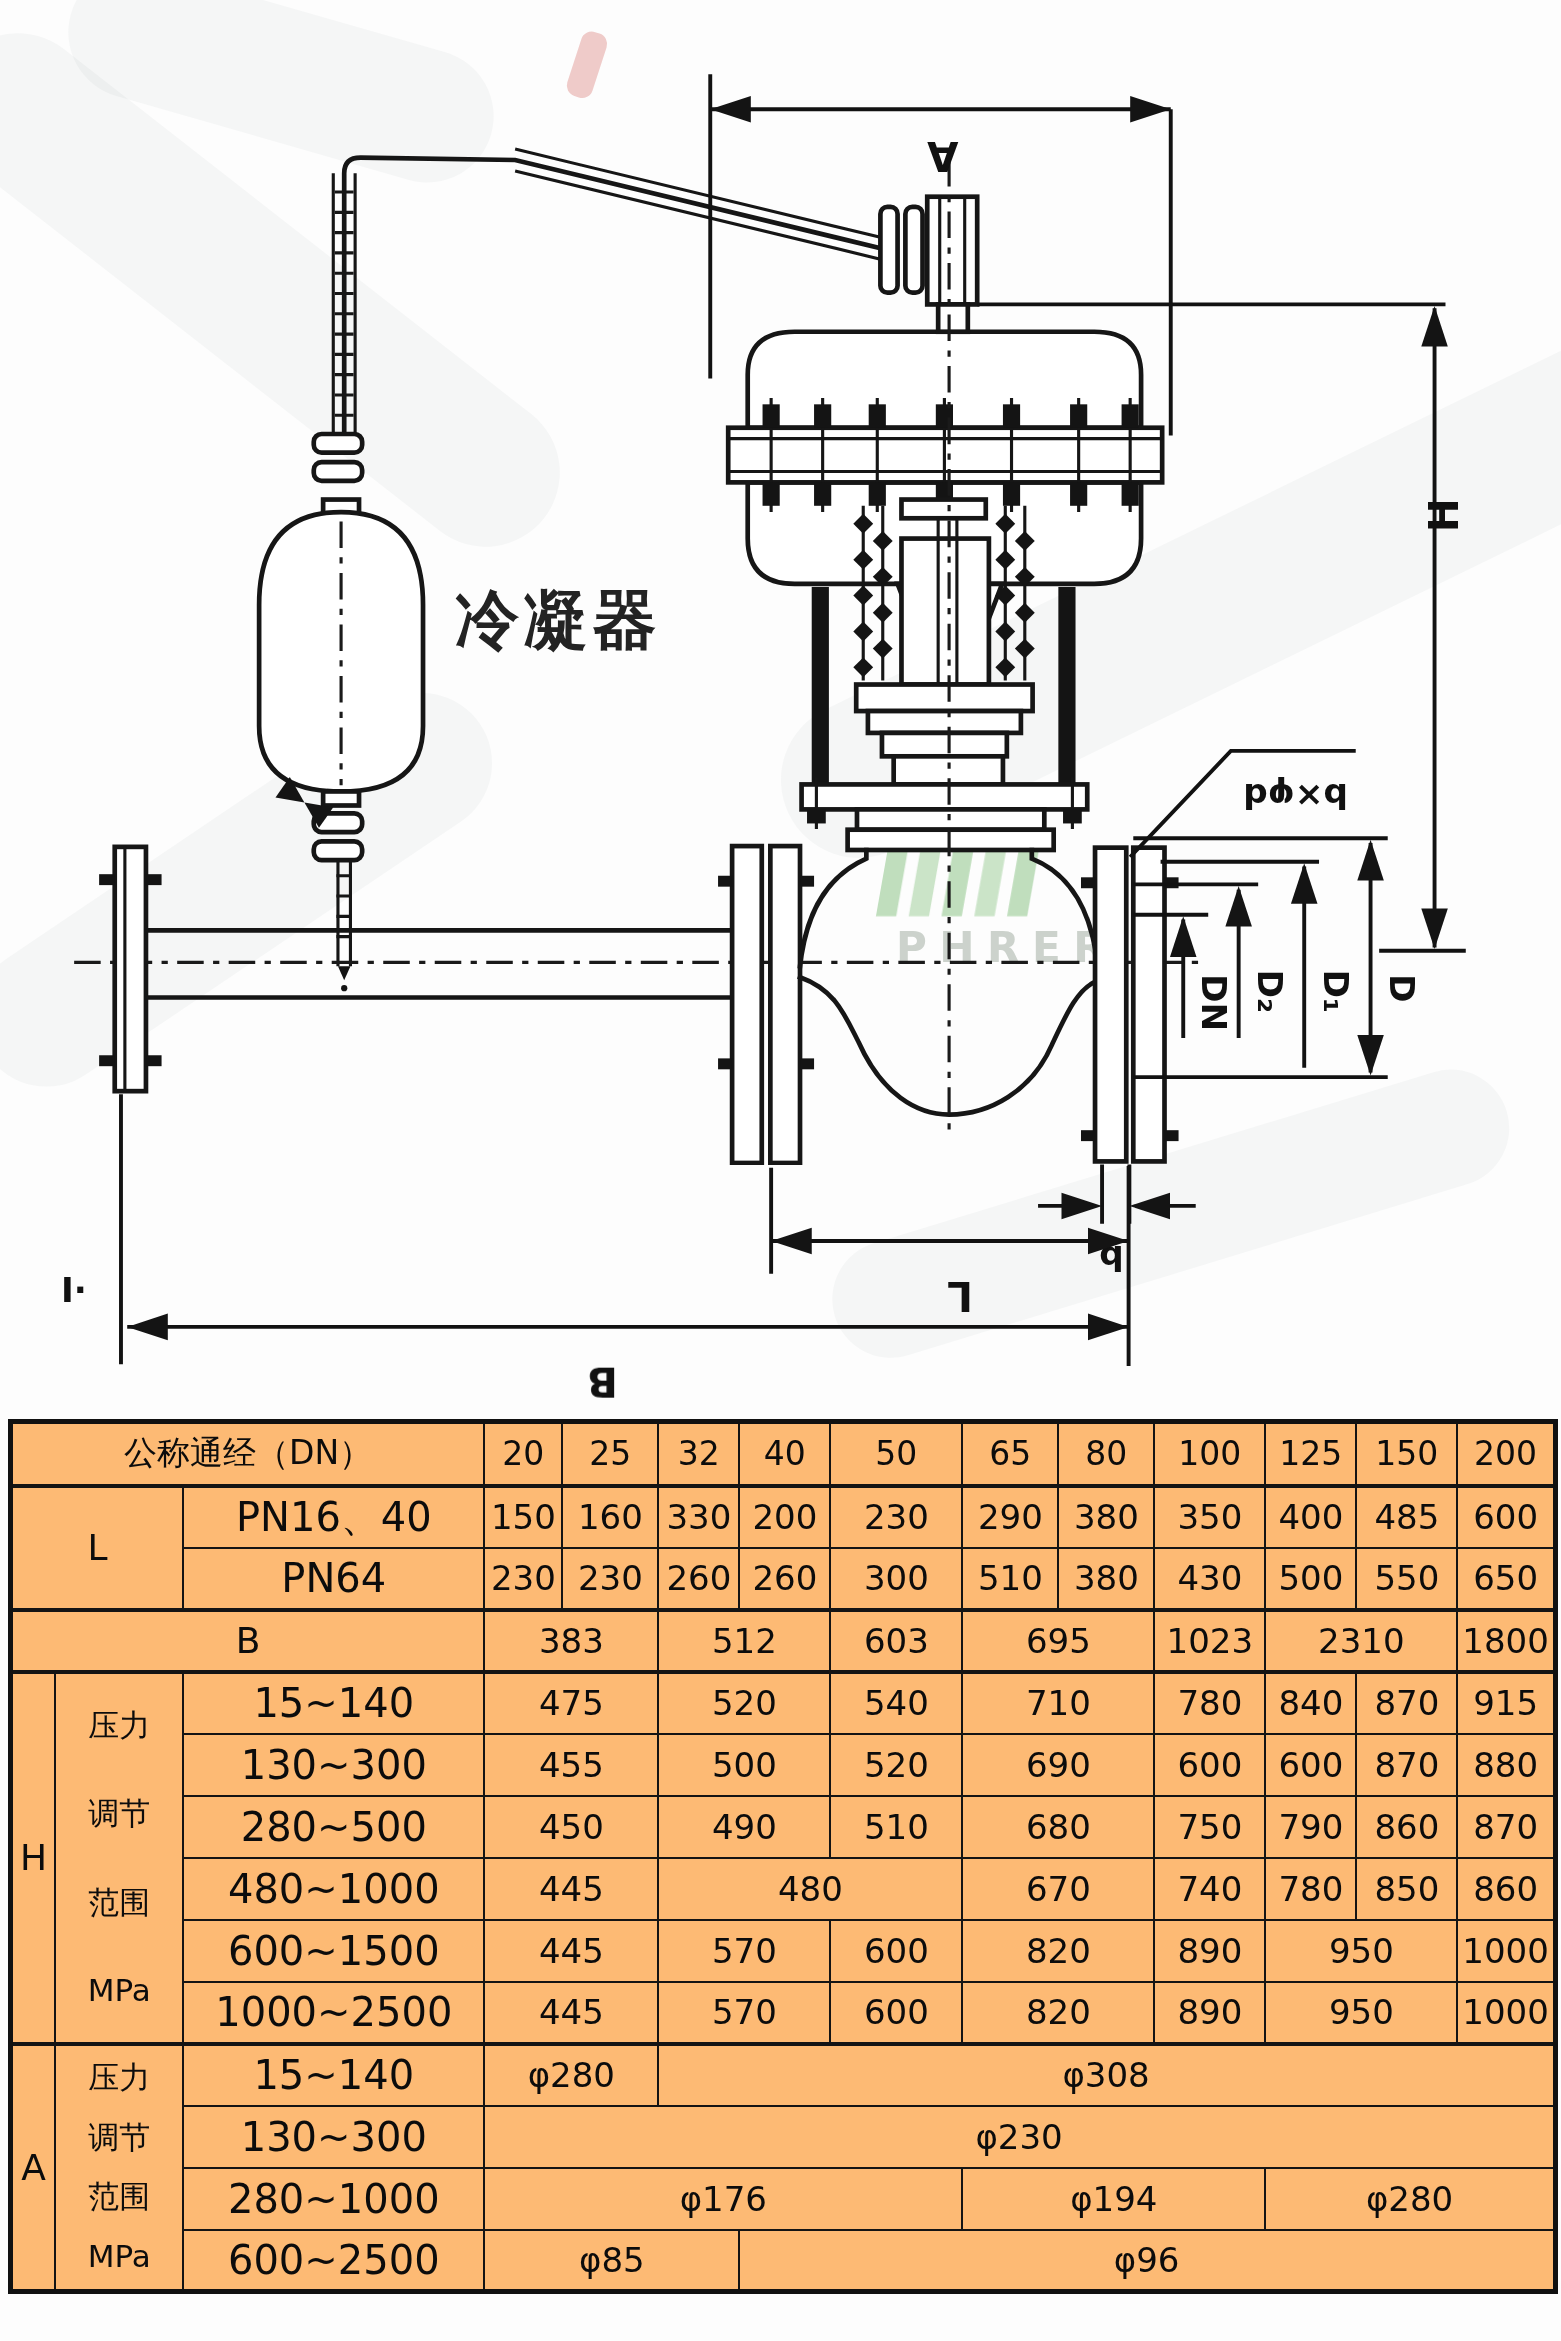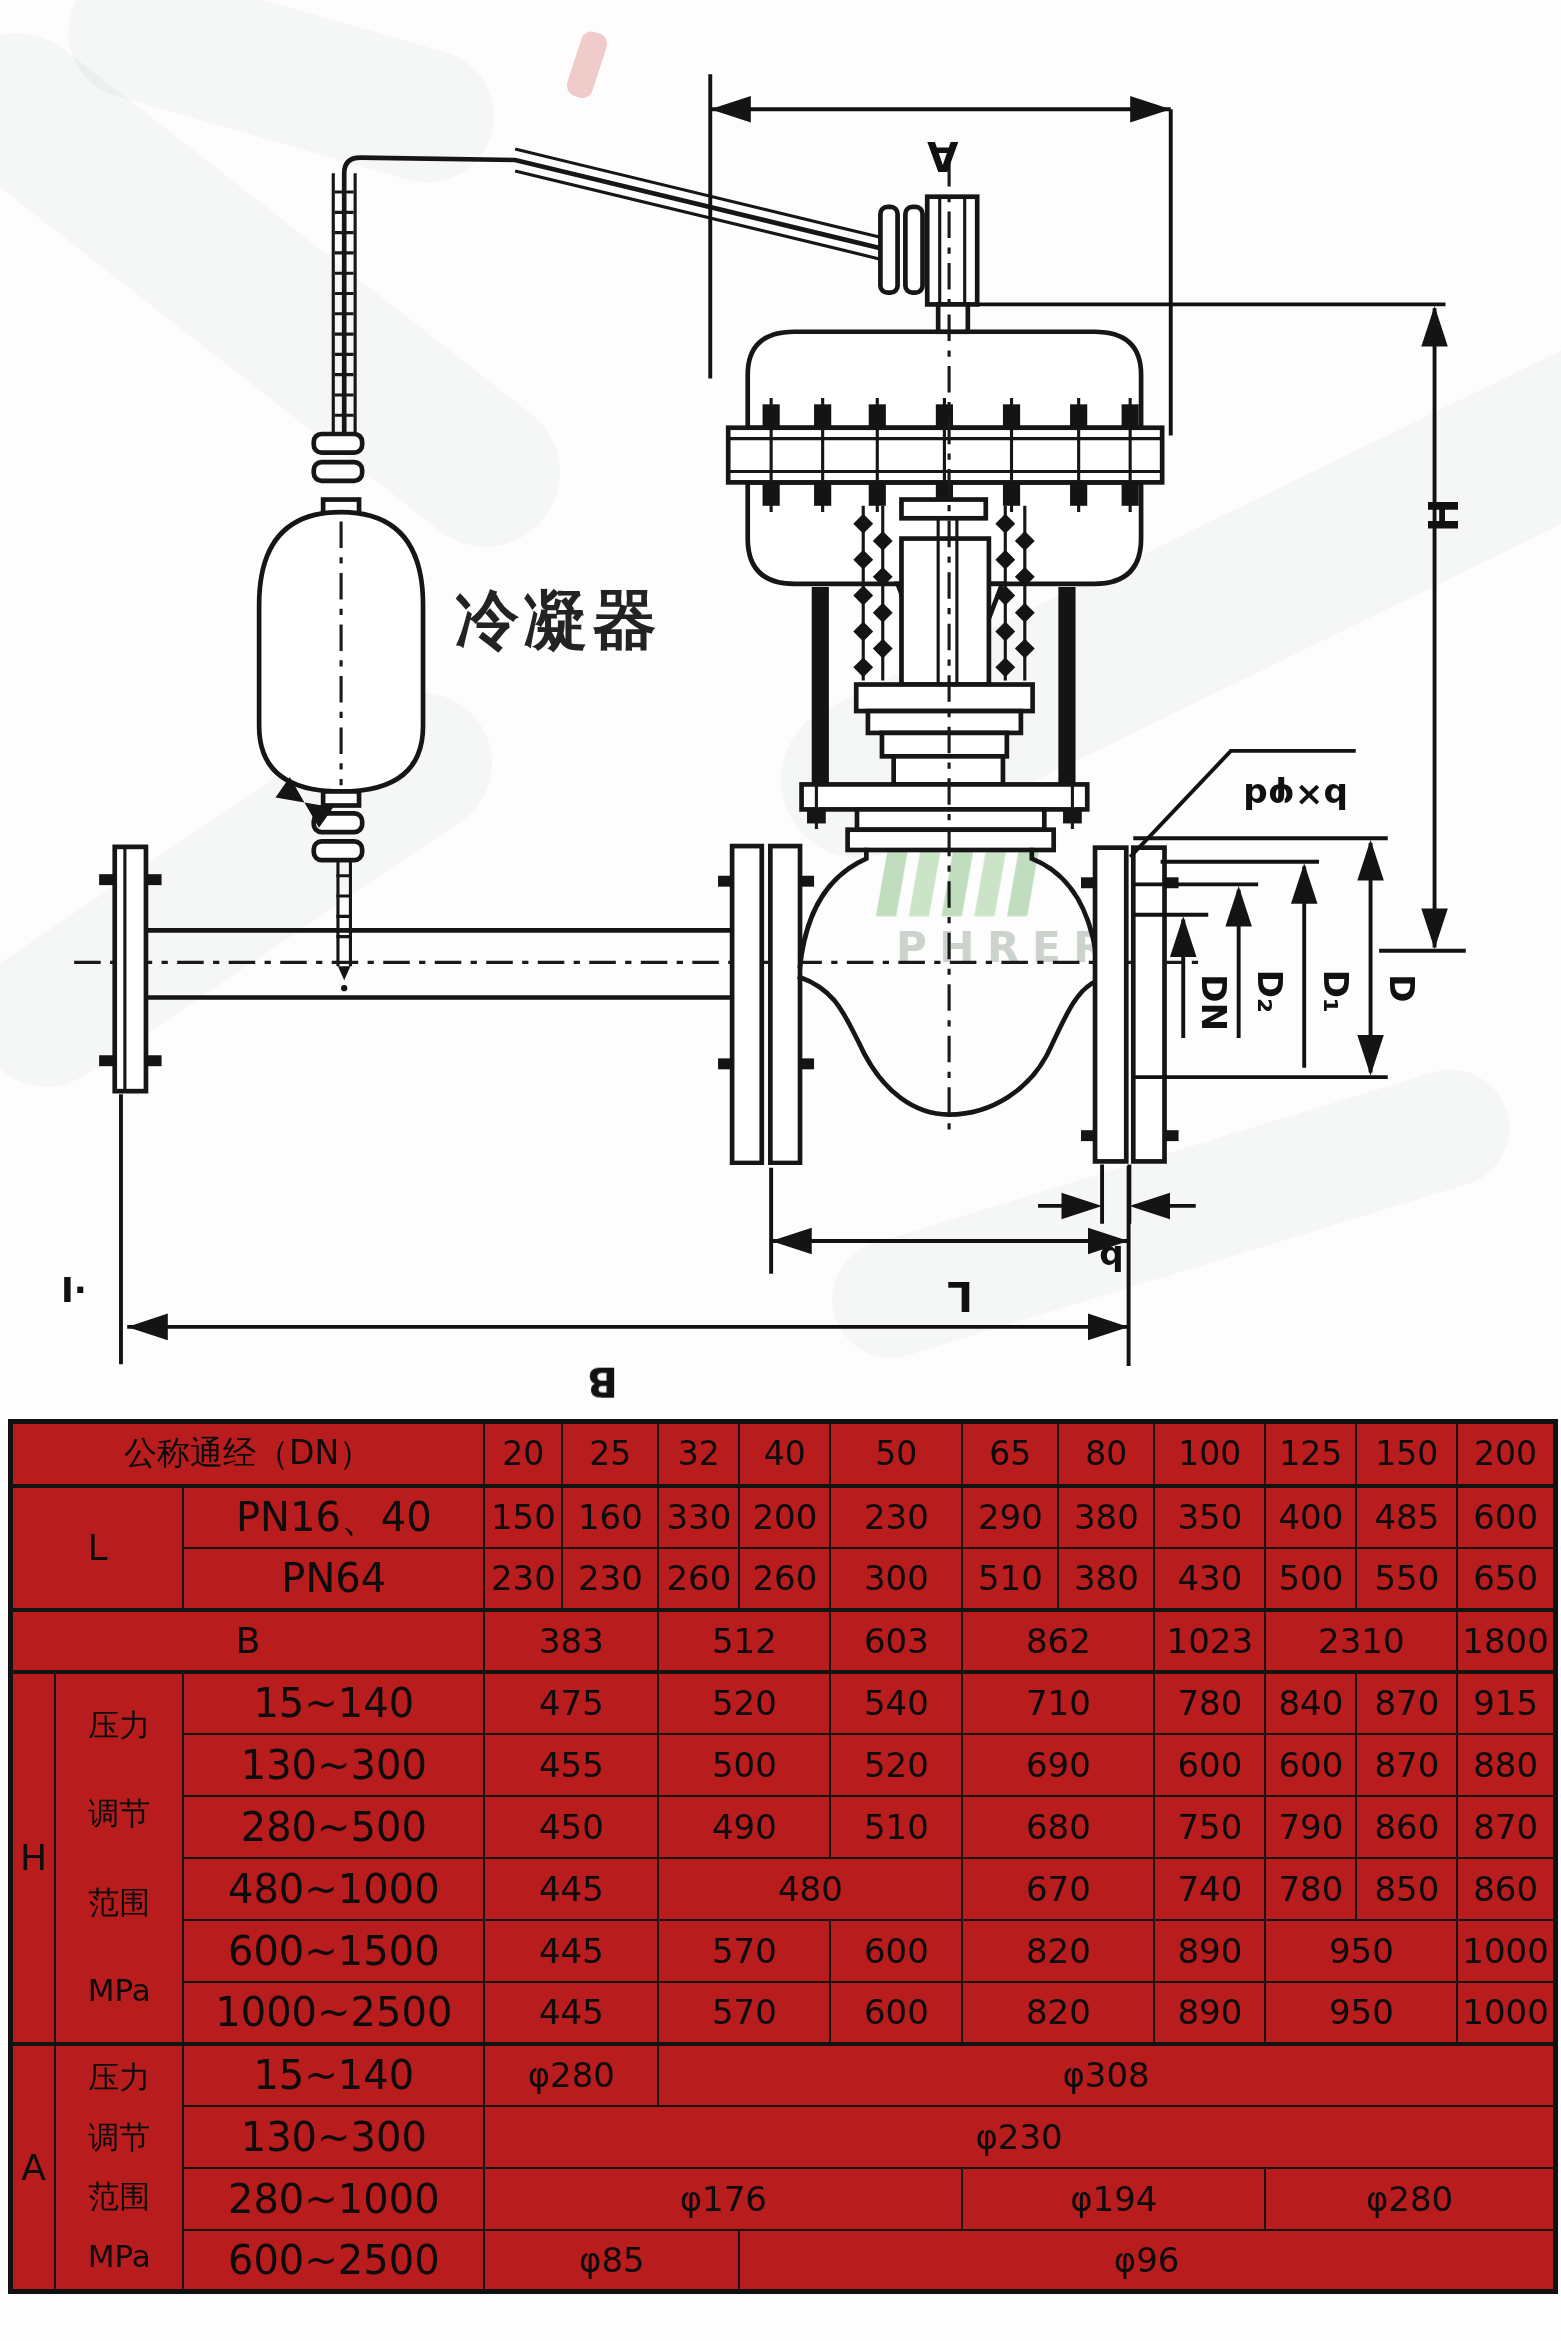--- a/index.html
+++ b/index.html
@@ -13,21 +13,21 @@
   .wfill{fill:#ffffff;stroke:#161616;stroke-width:6;}
   .blk{fill:#141414;}
   .cl{stroke:#1a1a1a;stroke-width:4;fill:none;stroke-dasharray:34 12 8 12;}
   .dimtxt{font-family:"DejaVu Sans","Liberation Sans",sans-serif;font-size:52px;font-weight:bold;fill:#111;}
   .smtxt{font-family:"DejaVu Sans","Liberation Sans",sans-serif;font-size:44px;font-weight:bold;fill:#111;}
   .cond{font-family:"DejaVu Sans","Liberation Sans",sans-serif;font-size:82px;font-weight:bold;fill:#232323;letter-spacing:6px;}
   .ghost{fill:#96a2aa;opacity:0.08;}
   .redg{fill:#cc4a44;opacity:0.28;}
   
   #spec-table{position:absolute;left:7.8px;top:1419px;width:1546px;border-collapse:collapse;table-layout:fixed;
-              background:#b91c1c;}
+              background:#fdba74;}
   #spec-table td,#spec-table th{border:2.3px solid #141414;text-align:center;vertical-align:middle;padding:0;
               font-size:34px;font-weight:normal;color:#0c0c0c;font-family:"DejaVu Sans","Liberation Sans",sans-serif;}
   #spec-table{border:5.5px solid #111;}
   #spec-table tr{height:62px;}
   #spec-table tr.head{height:64px;}
   #spec-table tr.head th{border-bottom-width:4.7px;font-size:33px;}
   #spec-table tr.sep td{border-top-width:4.7px;}
   #spec-table td.rng{font-size:40px;}
   #spec-table td.big{font-size:36px;}
   #spec-table td.multi6{font-size:31px;line-height:2.85;}
@@ -328,21 +328,21 @@
           <td>430</td>
           <td>500</td>
           <td>550</td>
           <td>650</td>
         </tr>
         <tr class="sep">
           <td colspan="3" class="big">B</td>
           <td colspan="2">383</td>
           <td colspan="2">512</td>
           <td>603</td>
-          <td colspan="2">862</td>
+          <td colspan="2">695</td>
           <td>1023</td>
           <td colspan="2">2310</td>
           <td>1800</td>
         </tr>
         <tr class="sep">
           <td rowspan="6" class="big">H</td>
           <td rowspan="6" class="multi6">
             <div>压力</div>
             <div>调节</div>
             <div>范围</div>

